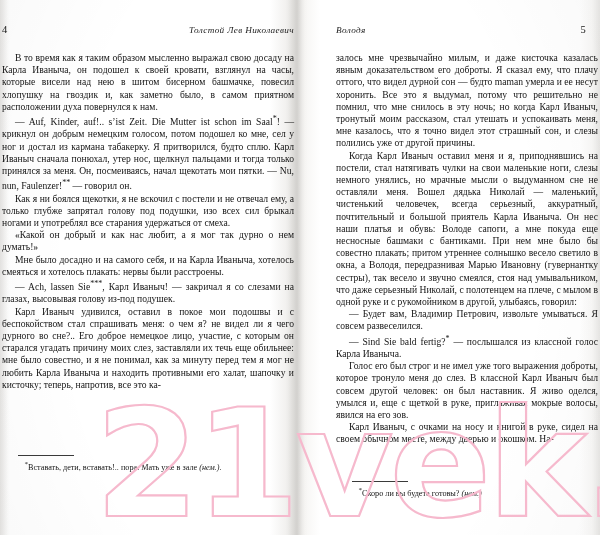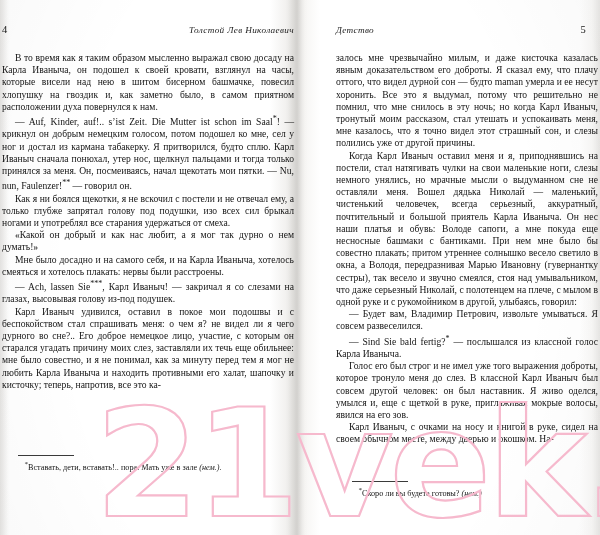--- a/index.html
+++ b/index.html
@@ -174,21 +174,21 @@
       </div>
 
     <div class="fn-rule"></div>
     <div class="footnotes">
         <p><span class="fmark">*</span>Вставать, дети, вставать!.. пора. Мать уже в зале <span class="lang">(нем.)</span>.</p>
       </div>
   </div>
 
   <div class="page page-right">
     <div class="running-head">
-      <span class="rh-right-title">Детство</span>
+      <span class="rh-right-title">Володя</span>
       <span class="rh-right-folio">5</span>
     </div>
 
     <div class="body-text">
         <p class="noind">залось мне чрезвычайно милым, и даже кисточка казалась явным доказательством его доброты. Я сказал ему, что плачу оттого, что видел дурной сон — будто maman умерла и ее несут хоронить. Все это я выдумал, потому что решительно не помнил, что мне снилось в эту ночь; но когда Карл Иваныч, тронутый моим рассказом, стал утешать и успокаивать меня, мне казалось, что я точно видел этот страшный сон, и слезы полились уже от другой причины.</p>
         <p class="ind">Когда Карл Иваныч оставил меня и я, приподнявшись на постели, стал натягивать чулки на свои маленькие ноги, слезы немного унялись, но мрачные мысли о выдуманном сне не оставляли меня. Вошел дядька Николай — маленький, чистенький человечек, всегда серьезный, аккуратный, почтительный и большой приятель Карла Иваныча. Он нес наши платья и обувь: Володе сапоги, а мне покуда еще несносные башмаки с бантиками. При нем мне было бы совестно плакать; притом утреннее солнышко весело светило в окна, а Володя, передразнивая Марью Ивановну (гувернантку сестры), так весело и звучно смеялся, стоя над умывальником, что даже серьезный Николай, с полотенцем на плече, с мылом в одной руке и с рукомойником в другой, улыбаясь, говорил:</p>
         <p class="ind">— Будет вам, Владимир Петрович, извольте умываться. Я совсем развеселился.</p>
         <p class="ind">— Sind Sie bald fertig?<sup>*</sup> — послышался из классной голос Карла Иваныча.</p>
         <p class="ind">Голос его был строг и не имел уже того выражения доброты, которое тронуло меня до слез. В классной Карл Иваныч был совсем другой человек: он был наставник. Я живо оделся, умылся и, еще с щеткой в руке, приглаживая мокрые волосы, явился на его зов.</p>
         <p class="ind">Карл Иваныч, с очками на носу и книгой в руке, сидел на своем обычном месте, между дверью и окошком. На-</p>

